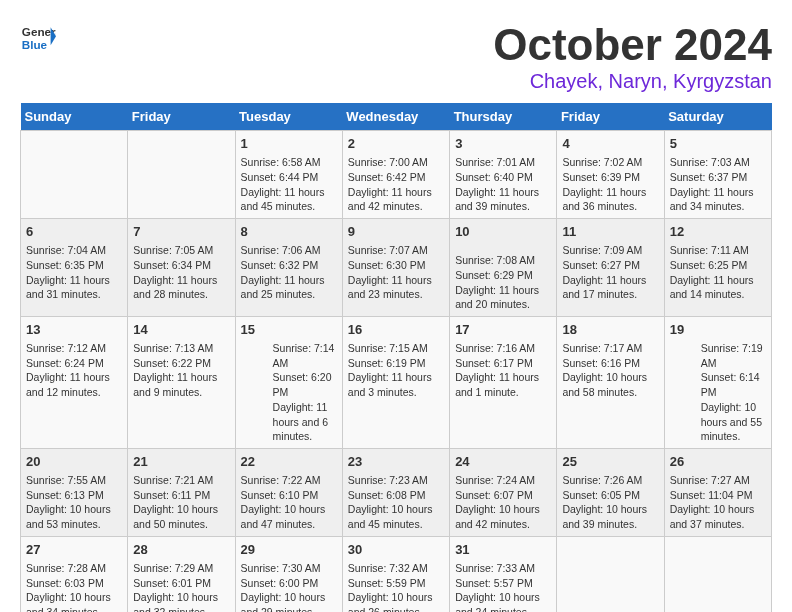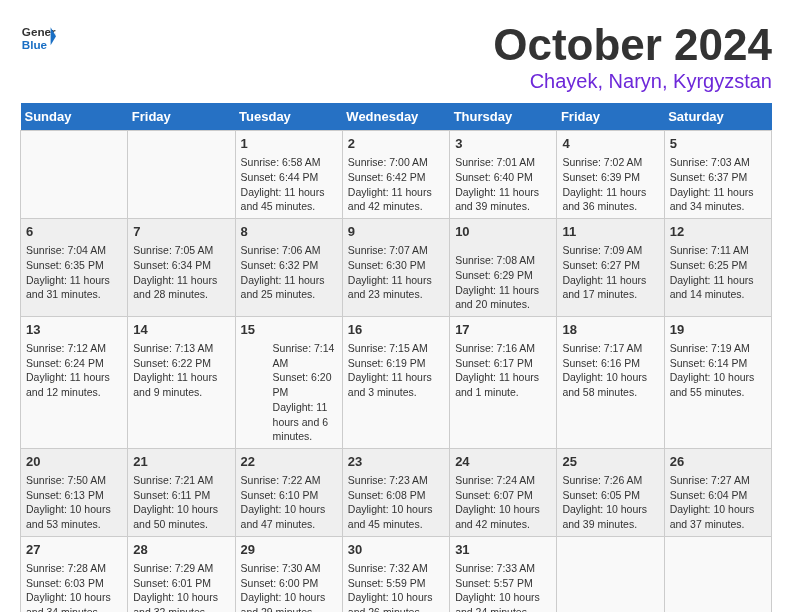--- a/index.html
+++ b/index.html
@@ -215,29 +215,29 @@
 Daylight: 11 hours and 1 minute.</div>
         </td>
         <td>
           <span class="day-num">18</span>
           <div class="cell-content" style="white-space: pre-line;">Sunrise: 7:17 AM
 Sunset: 6:16 PM
 Daylight: 10 hours and 58 minutes.</div>
         </td>
         <td>
           <span class="day-num">19</span>
-          <div class="cell-content" style="white-space: pre-line;">Sunrise: 7:19 AM
+          <div class="cell-content" style="white-space: pre-line; margin-left: 31px;">Sunrise: 7:19 AM
 Sunset: 6:14 PM
 Daylight: 10 hours and 55 minutes.</div>
         </td>
       </tr>
       <tr>
         <td>
           <span class="day-num">20</span>
-          <div class="cell-content" style="white-space: pre-line;">Sunrise: 7:50 AM
+          <div class="cell-content" style="white-space: pre-line;">Sunrise: 7:55 AM
 Sunset: 6:13 PM
 Daylight: 10 hours and 53 minutes.</div>
         </td>
         <td>
           <span class="day-num">21</span>
           <div class="cell-content" style="white-space: pre-line;">Sunrise: 7:21 AM
 Sunset: 6:11 PM
 Daylight: 10 hours and 50 minutes.</div>
         </td>
         <td>
@@ -260,21 +260,21 @@
         </td>
         <td>
           <span class="day-num">25</span>
           <div class="cell-content" style="white-space: pre-line;">Sunrise: 7:26 AM
 Sunset: 6:05 PM
 Daylight: 10 hours and 39 minutes.</div>
         </td>
         <td>
           <span class="day-num">26</span>
           <div class="cell-content" style="white-space: pre-line;">Sunrise: 7:27 AM
-Sunset: 6:04 PM
+Sunset: 11:04 PM
 Daylight: 10 hours and 37 minutes.</div>
         </td>
       </tr>
       <tr>
         <td>
           <span class="day-num">27</span>
           <div class="cell-content" style="white-space: pre-line;">Sunrise: 7:28 AM
 Sunset: 6:03 PM
 Daylight: 10 hours and 34 minutes.</div>
         </td>

